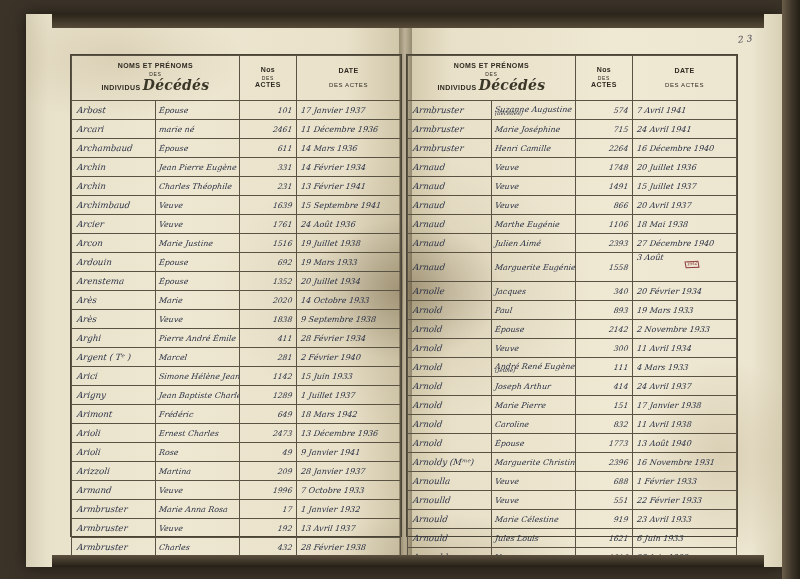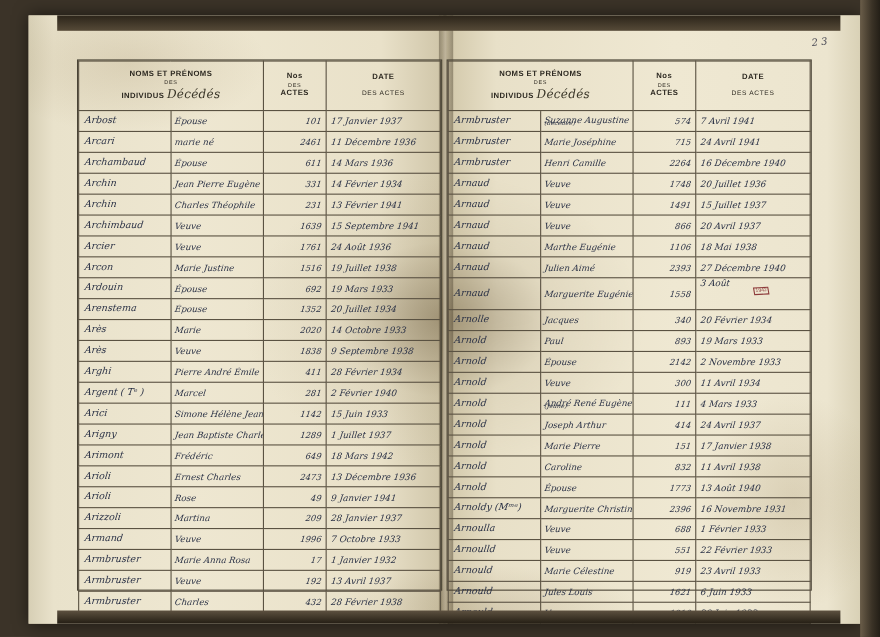--- a/index.html
+++ b/index.html
@@ -64,21 +64,21 @@
     vertical-align:middle;
   }
   thead th{
     font-size:7px;letter-spacing:.4px;color:#2e2a22;
     font-family:"Liberation Sans", sans-serif;
     font-weight:bold;text-align:center;height:44px;line-height:1.25;
   }
   .th-sub{font-size:5px;font-weight:normal;letter-spacing:.6px;display:block;}
   .th-cursive{
     display:inline-block;font-family:"DejaVu Serif", serif;font-style:italic;
-    font-weight:normal;font-size:11px;color:#3a3628;letter-spacing:.2px;
+    font-weight:bold;font-size:14px;color:#3a3628;letter-spacing:.2px;
   }
   .colA{width:36%;}
   .colB{width:30%;}
   .colC{width:12%;}
   .colD{width:22%;}
 
   tbody td{height:18px;}
   .cell{
     font-family:"DejaVu Serif", serif;
     font-style:italic;

